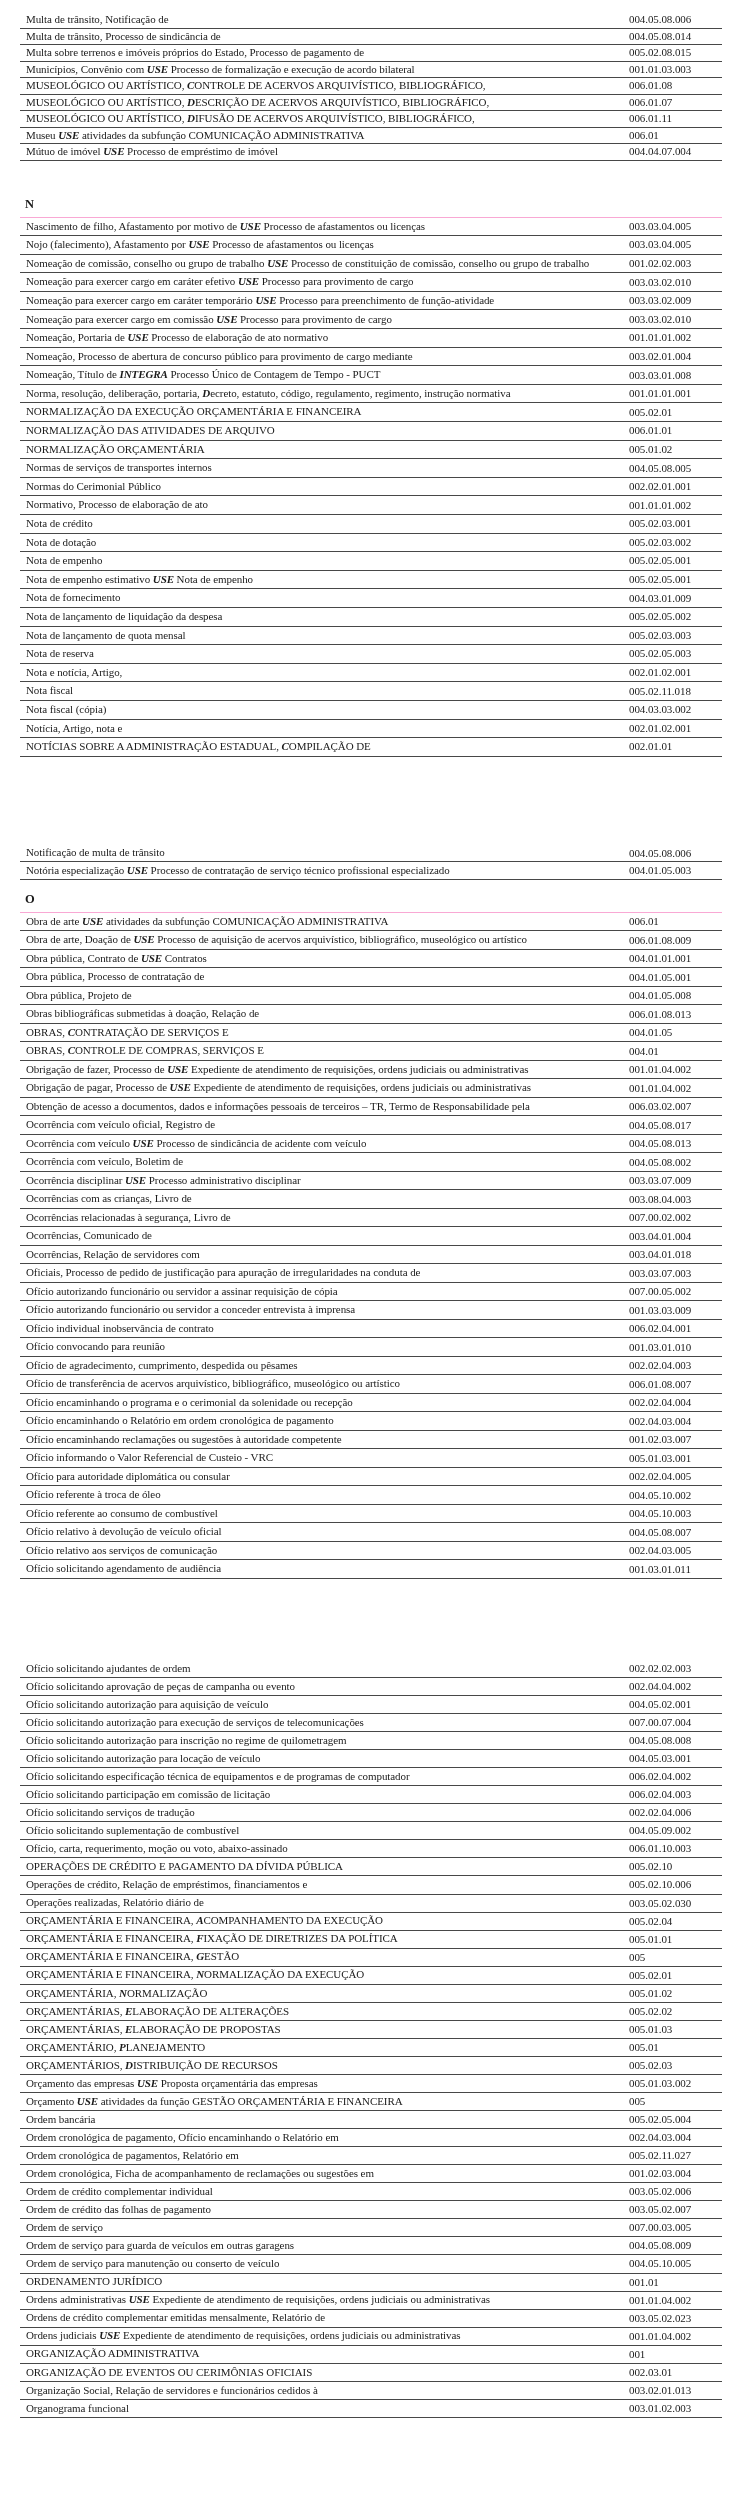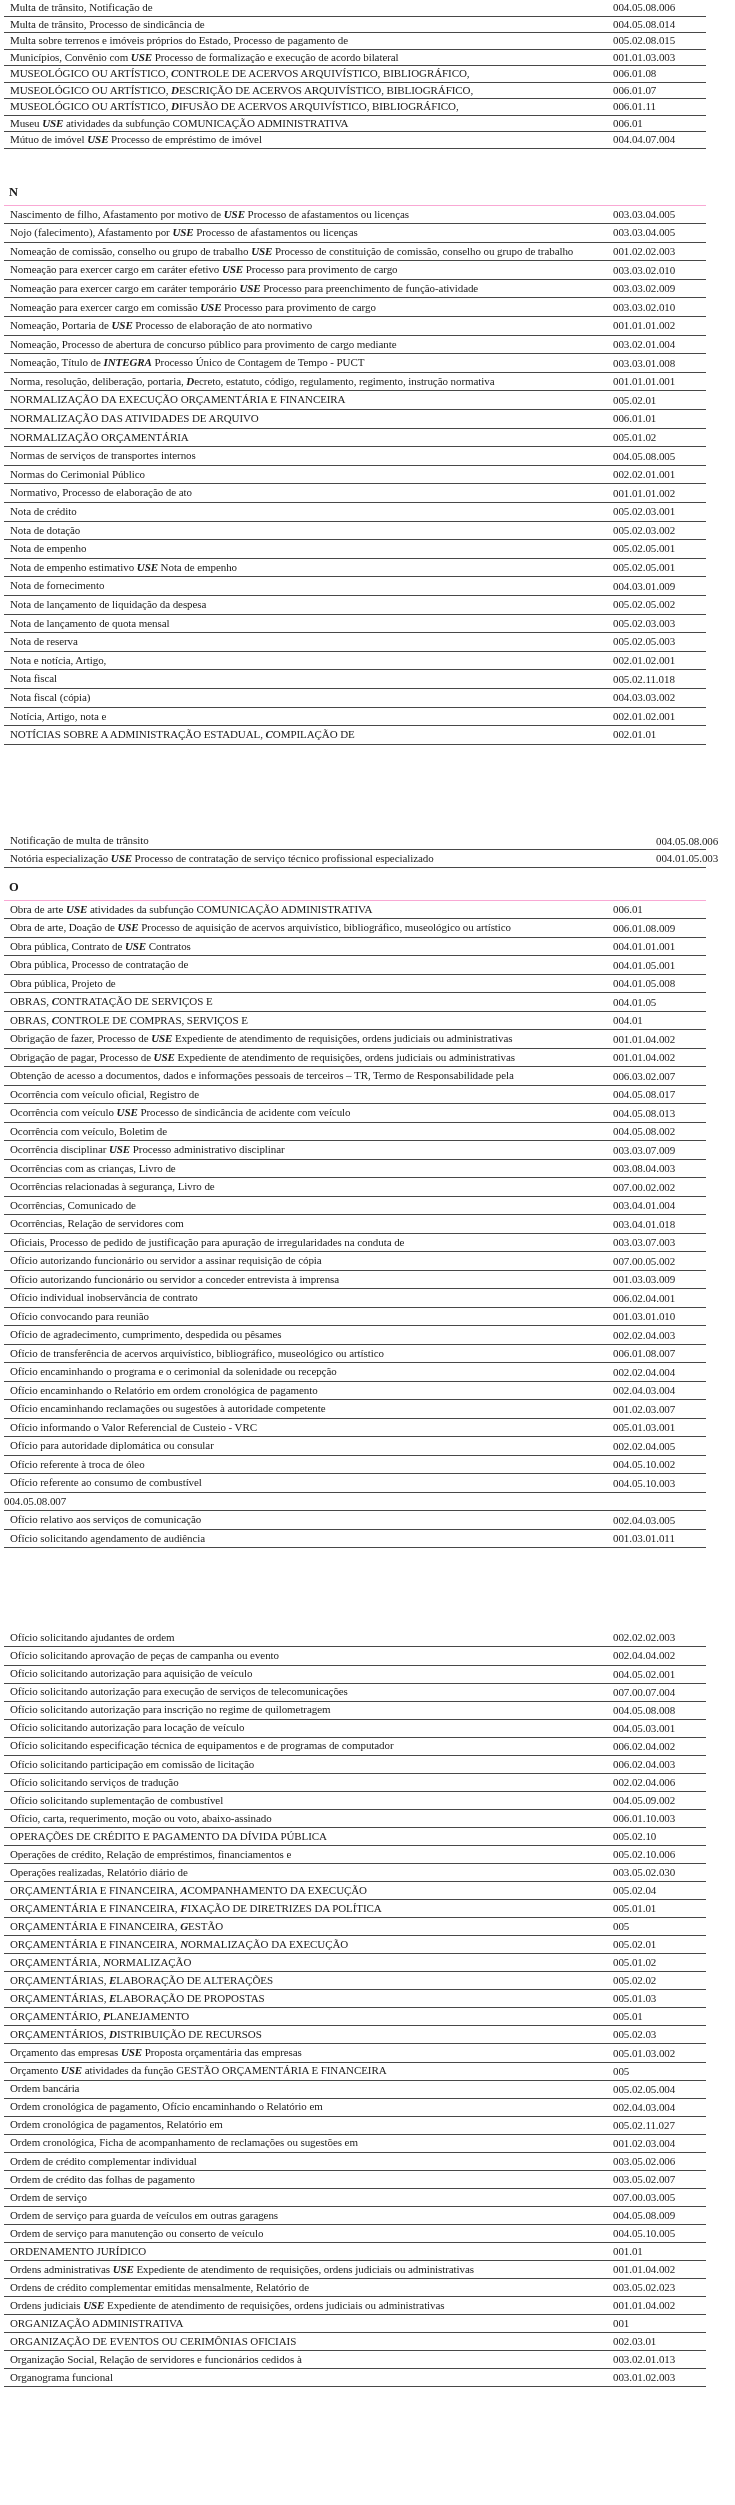--- a/index.html
+++ b/index.html
@@ -5,37 +5,37 @@
   html, body { margin: 0; padding: 0; }
   body {
     width: 735px; height: 2505px;
     background: #ffffff;
     color: #1b1b1b;
     font-family: "Liberation Serif", "DejaVu Serif", serif;
     font-size: 11px;
     letter-spacing: -0.08px;
     overflow: hidden;
   }
-  #doc { margin-left: 4px; width: 702px; padding-top: 0; }
+  #doc { margin-left: 20px; width: 702px; padding-top: 12px; }
   .tbl { width: 702px; }
   .tbl.topline { border-top: 1px solid #f9a8d4; }
   .row {
     display: flex; align-items: center;
     border-bottom: 1px solid #474747;
     box-sizing: border-box;
   }
   .term {
     flex: 0 0 609px; box-sizing: border-box;
     padding: 1px 8px 1px 6px;
     line-height: 13.5px;
   }
   .code { flex: 1; line-height: 13px; white-space: nowrap; }
   .tbl-a .row { min-height: 16.4px; }
   .tbl-b .row { min-height: 18.6px; }
-  .tbl-c .row { min-height: 17.6px; gap: 43px; }
+  .tbl-c .row { min-height: 17.6px; }
   .tbl-d .row { min-height: 18.5px; }
   .tbl-e .row { min-height: 18.05px; }
   .letter {
     font-weight: bold; font-size: 12.5px; line-height: 15px;
     padding-left: 5px;
   }
   .letter-n { margin: 36px 0 5px 0; }
   .letter-o { margin: 12px 0 5px 0; }
   .spacer-gap1 { height: 88px; }
   .spacer-gap2 { height: 81px; }
@@ -229,20 +229,24 @@
       </div>
       <div class="row">
         <div class="term">Obra pública, Processo de contratação de</div>
         <div class="code">004.01.05.001</div>
       </div>
       <div class="row">
         <div class="term">Obra pública, Projeto de</div>
         <div class="code">004.01.05.008</div>
       </div>
       <div class="row">
+        <div class="term">Obras bibliográficas submetidas à doação, Relação de</div>
+        <div class="code">006.01.08.013</div>
+      </div>
+      <div class="row">
         <div class="term">OBRAS, <b>C</b>ONTRATAÇÃO DE SERVIÇOS E</div>
         <div class="code">004.01.05</div>
       </div>
       <div class="row">
         <div class="term">OBRAS, <b>C</b>ONTROLE DE COMPRAS, SERVIÇOS E</div>
         <div class="code">004.01</div>
       </div>
       <div class="row">
         <div class="term">Obrigação de fazer, Processo de <b>USE</b> Expediente de atendimento de requisições, ordens judiciais ou administrativas</div>
         <div class="code">001.01.04.002</div>
@@ -337,20 +341,21 @@
       </div>
       <div class="row">
         <div class="term">Ofício referente à troca de óleo</div>
         <div class="code">004.05.10.002</div>
       </div>
       <div class="row">
         <div class="term">Ofício referente ao consumo de combustível</div>
         <div class="code">004.05.10.003</div>
       </div>
       <div class="row">
+        <div class="term">Ofício relativo à devolução de veículo oficial</div>
         <div class="code">004.05.08.007</div>
       </div>
       <div class="row">
         <div class="term">Ofício relativo aos serviços de comunicação</div>
         <div class="code">002.04.03.005</div>
       </div>
       <div class="row">
         <div class="term">Ofício solicitando agendamento de audiência</div>
         <div class="code">001.03.01.011</div>
       </div>

